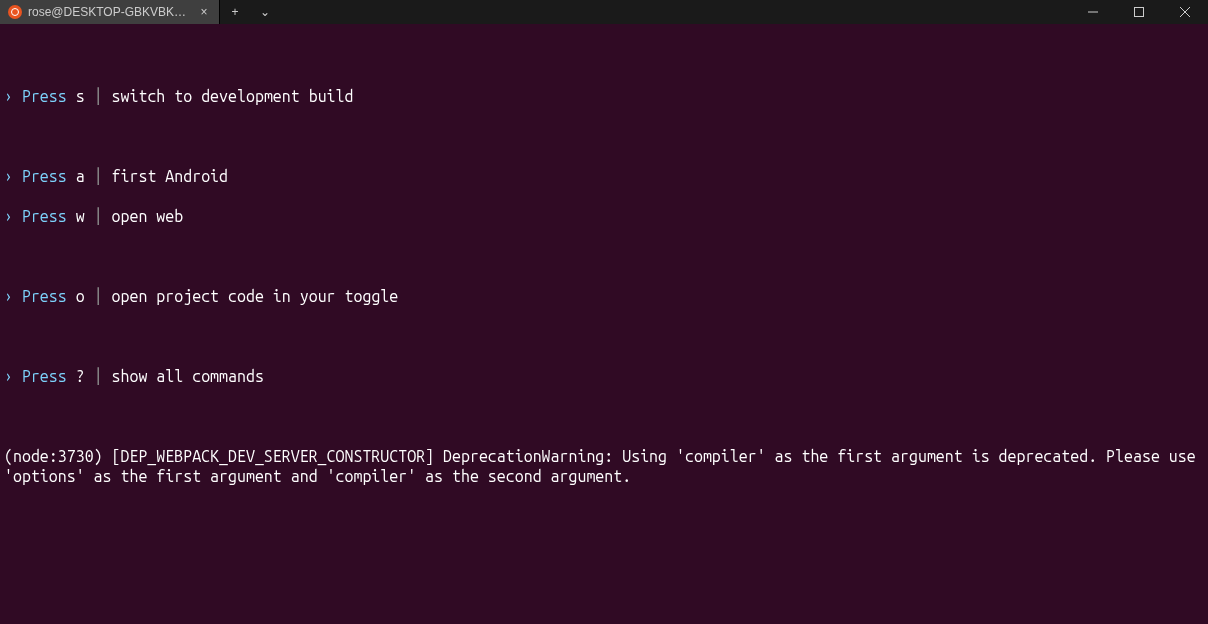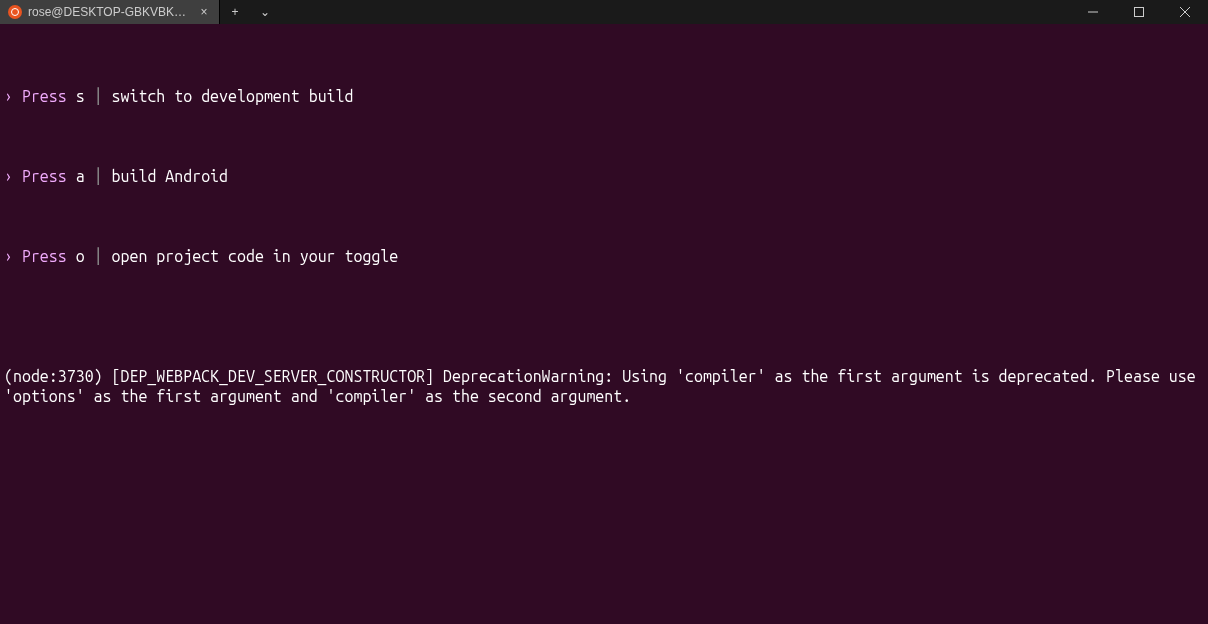--- a/index.html
+++ b/index.html
@@ -49,21 +49,21 @@
   }
   .win-controls { margin-left: auto; display: flex; }
   .win-btn { width: 46px; display: flex; align-items: center; justify-content: center; color: #ccc; cursor: pointer; }
   .win-btn svg { width: 10px; height: 10px; }
   .terminal {
     padding: 2px 4px;
     white-space: pre;
     letter-spacing: 0;
   }
   .line { min-height: 20px; }
-  .prompt { color: #f0abfc; }
+  .prompt { color: #7dd3fc; }
   .sep { color: #888888; }
 </style>
 </head>
 <body>
 
 <div class="titlebar">
   <div class="tab active">
     <span class="ubuntu-icon"></span>
     <span class="tab-title">rose@DESKTOP-GBKVBKH: ~/</span>
     <span class="tab-close">×</span>
@@ -91,24 +91,26 @@
           <line x1="10" y1="0" x2="0" y2="10" stroke="#ccc" stroke-width="1"></line>
         </svg>
     </div>
   </div>
 </div>
 
 <div class="terminal">
 <div class="line"> </div>
 <div class="line"><span class="prompt">› Press </span><span>s</span> <span class="sep">│</span> <span>switch to development build</span></div>
 <div class="line"> </div>
-<div class="line"><span class="prompt">› Press </span><span>a</span> <span class="sep">│</span> <span>build Android</span></div>
+<div class="line"><span class="prompt">› Press </span><span>a</span> <span class="sep">│</span> <span>first Android</span></div>
+<div class="line"><span class="prompt">› Press </span><span>w</span> <span class="sep">│</span> <span>open web</span></div>
 <div class="line"> </div>
 <div class="line"><span class="prompt">› Press </span><span>o</span> <span class="sep">│</span> <span>open project code in your toggle</span></div>
 <div class="line"> </div>
+<div class="line"><span class="prompt">› Press </span><span>?</span> <span class="sep">│</span> <span>show all commands</span></div>
 <div class="line"> </div>
 <div class="line" style="white-space:pre-wrap;word-break:break-all">(node:3730) [DEP_WEBPACK_DEV_SERVER_CONSTRUCTOR] DeprecationWarning: Using 'compiler' as the first argument is deprecated. Please use 'options' as the first argument and 'compiler' as the second argument.</div>
 
 
 
 
 
 
 
 

